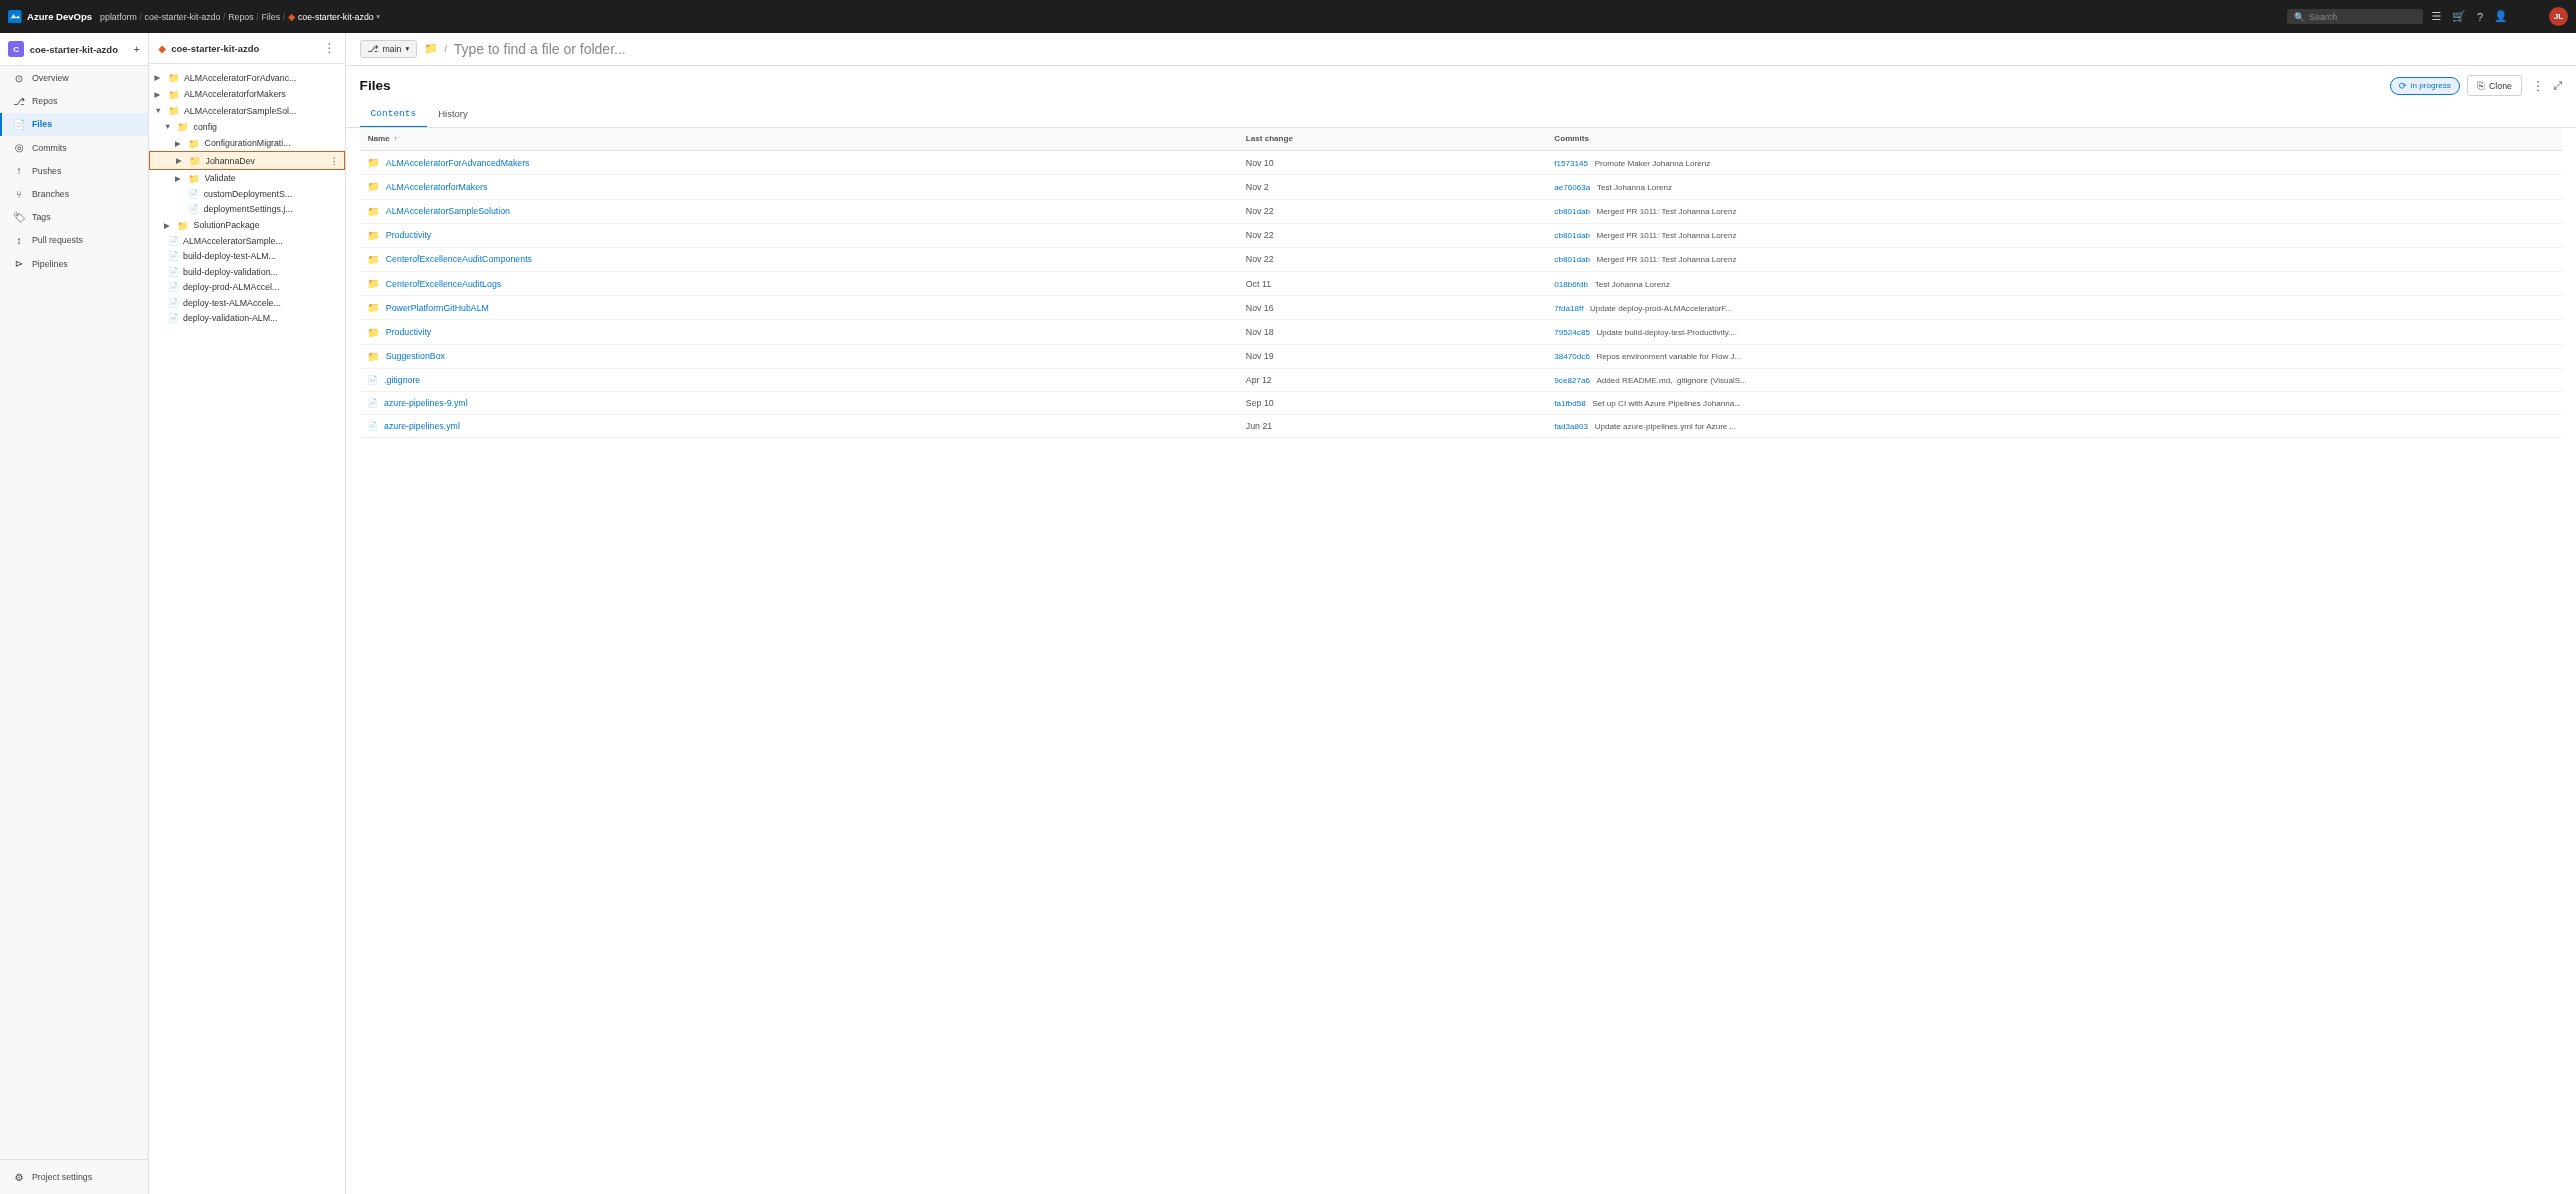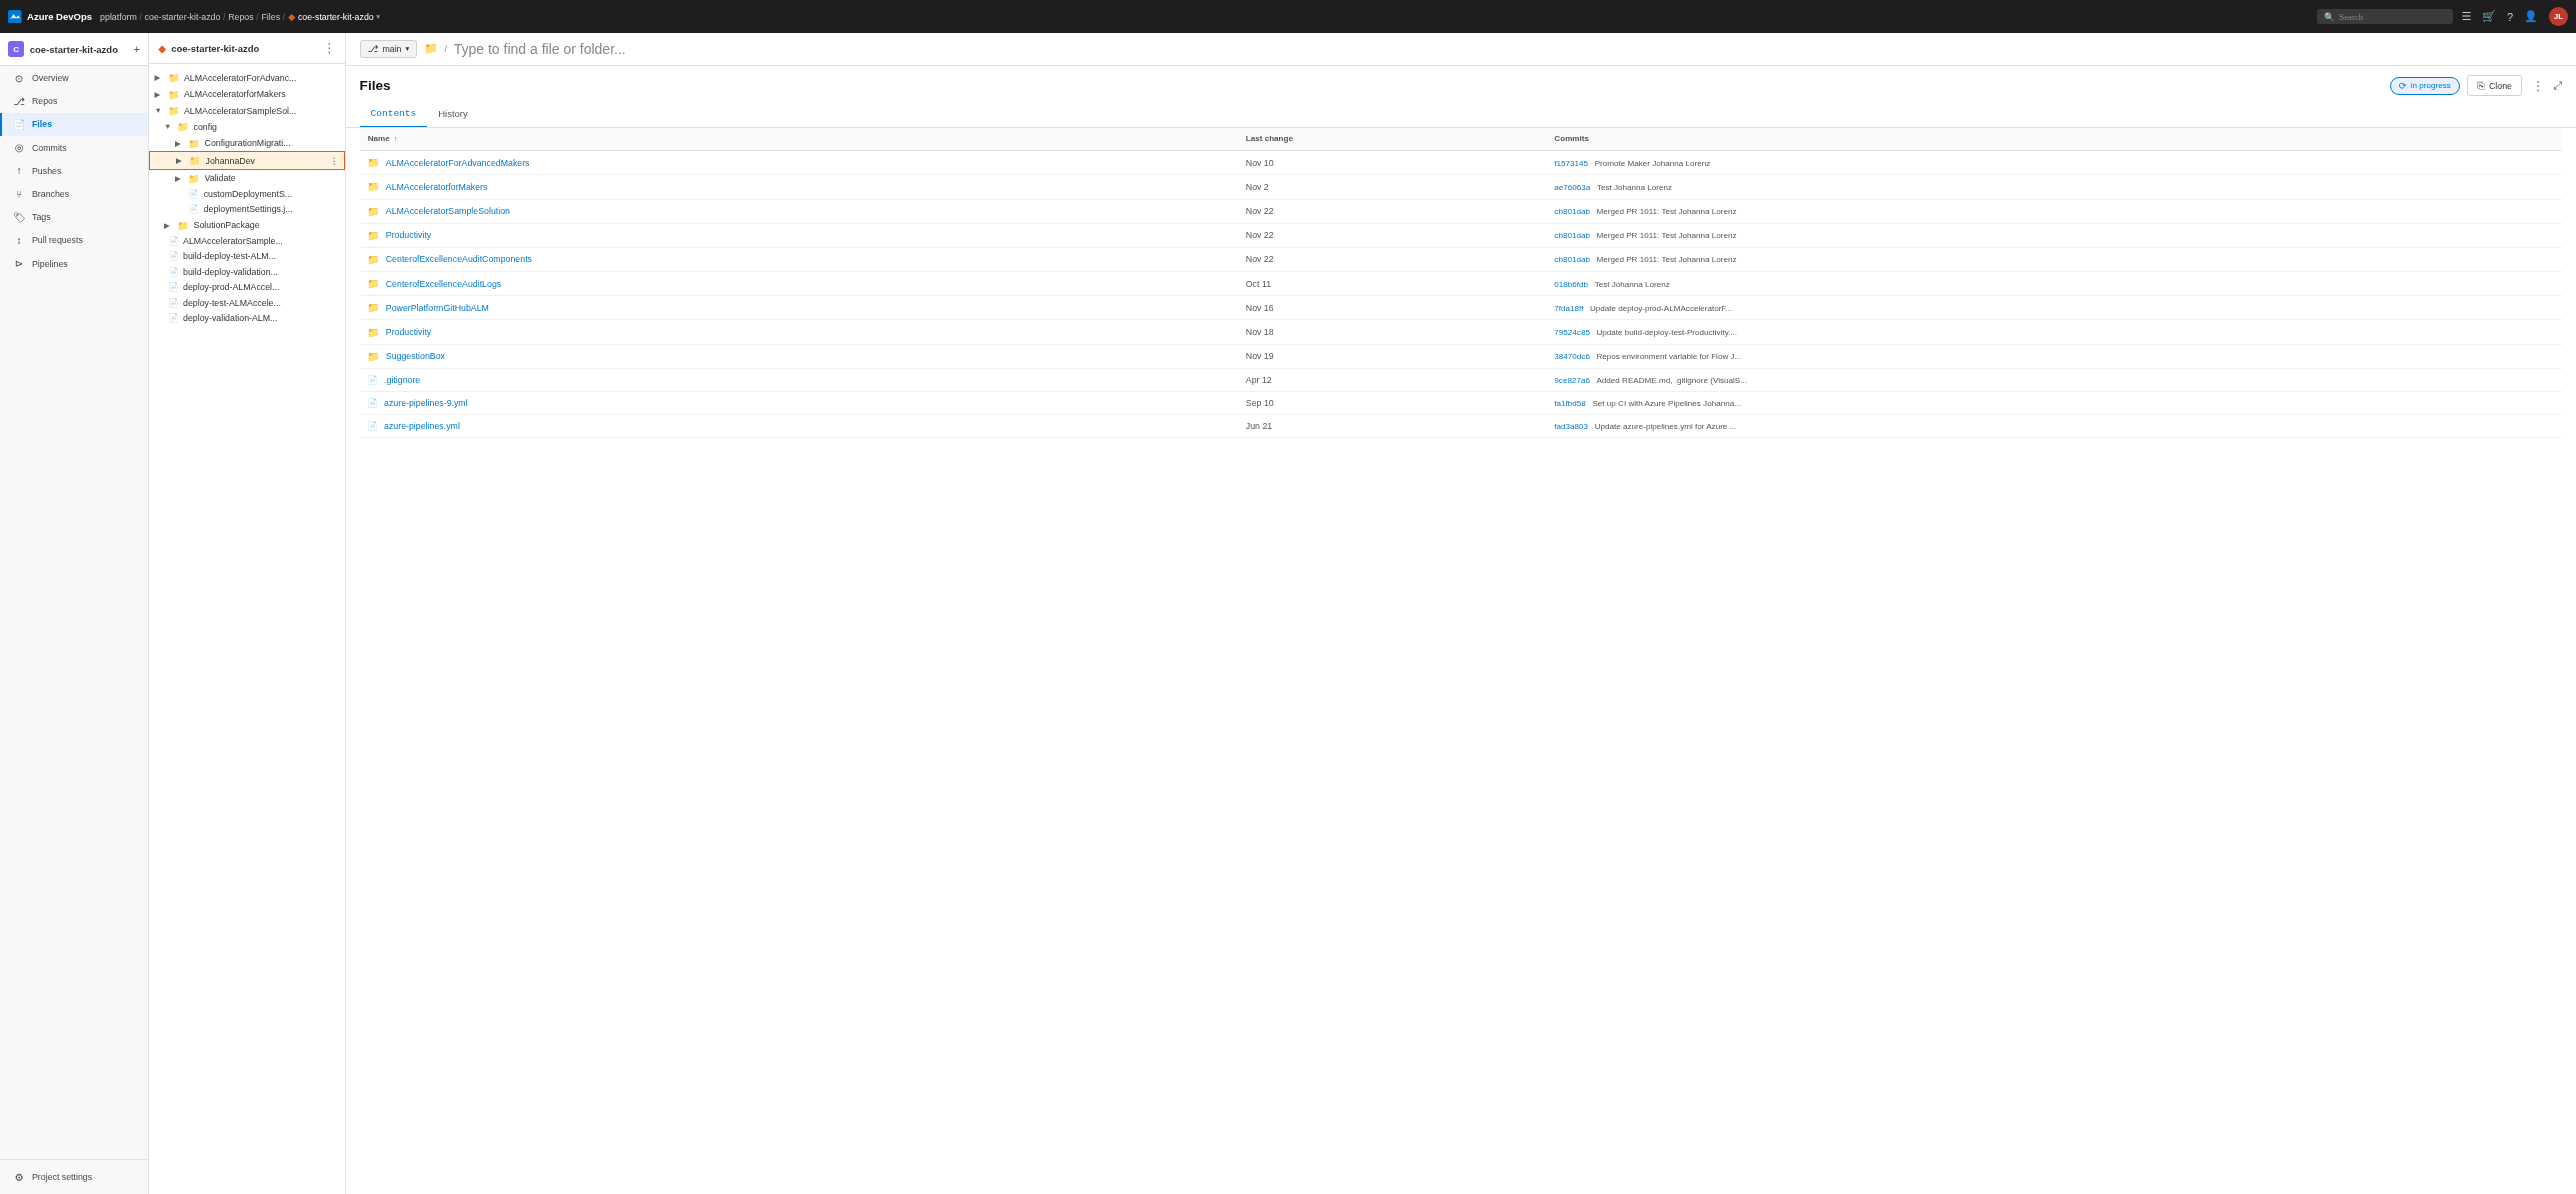--- a/index.html
+++ b/index.html
@@ -12,25 +12,25 @@
     .top-nav-logo { display: flex; align-items: center; gap: 5.4px; color: #fff; font-size: 9.5px; font-weight: 600; flex-shrink: 0; }
     .top-nav-logo svg { width: 13.6px; height: 13.6px; }
     .top-nav-breadcrumb { display: flex; align-items: center; gap: 2.7px; color: #ccc; font-size: 8.8px; flex: 1; }
     .top-nav-breadcrumb a { color: #ccc; text-decoration: none; }
     .top-nav-breadcrumb .sep { color: #666; }
     .top-nav-breadcrumb .current { display: flex; align-items: center; gap: 2.7px; color: #fff; }
     .top-nav-breadcrumb .diamond { color: #e05c1c; font-size: 9.5px; }
     .search-box {
       display: flex; align-items: center; background: #3a3a3a; border-radius: 2.7px; padding: 2.7px 6.8px; gap: 4.1px; min-width: 136px;
     }
-    .search-box input { background: none; border: none; outline: none; color: #ccc; font-size: 8.8px; width: 95px; font-family: Liberation Serif, serif; }
+    .search-box input { background: none; border: none; outline: none; color: #ccc; font-size: 8.8px; width: 95px; }
     .search-box input::placeholder { color: #888; }
     .top-nav-icons { display: flex; align-items: center; gap: 11px; color: #ccc; }
     .top-nav-icons span { cursor: pointer; font-size: 11px; }
-    .avatar { width: 19px; height: 19px; border-radius: 50%; background: #c0392b; color: #fff; display: flex; align-items: center; justify-content: center; font-size: 8.1px; font-weight: 600; }
+    .avatar { width: 19px; height: 19px; border-radius: 50%; background: #c0392b; color: #fff; display: flex; align-items: center; justify-content: center; font-size: 8.1px; font-weight: 600; margin-left: 30px; }
 
     
     .main-layout { display: flex; flex: 1; overflow: hidden; }
 
     
     .sidebar {
       width: 149px; background: #f8f8f8; border-right: 0.7px solid #e0e0e0; display: flex; flex-direction: column; flex-shrink: 0; overflow-y: auto;
     }
     .sidebar-header {
       display: flex; align-items: center; justify-content: space-between; padding: 8.1px 8.1px; border-bottom: 0.7px solid #e0e0e0; background: #fff;

